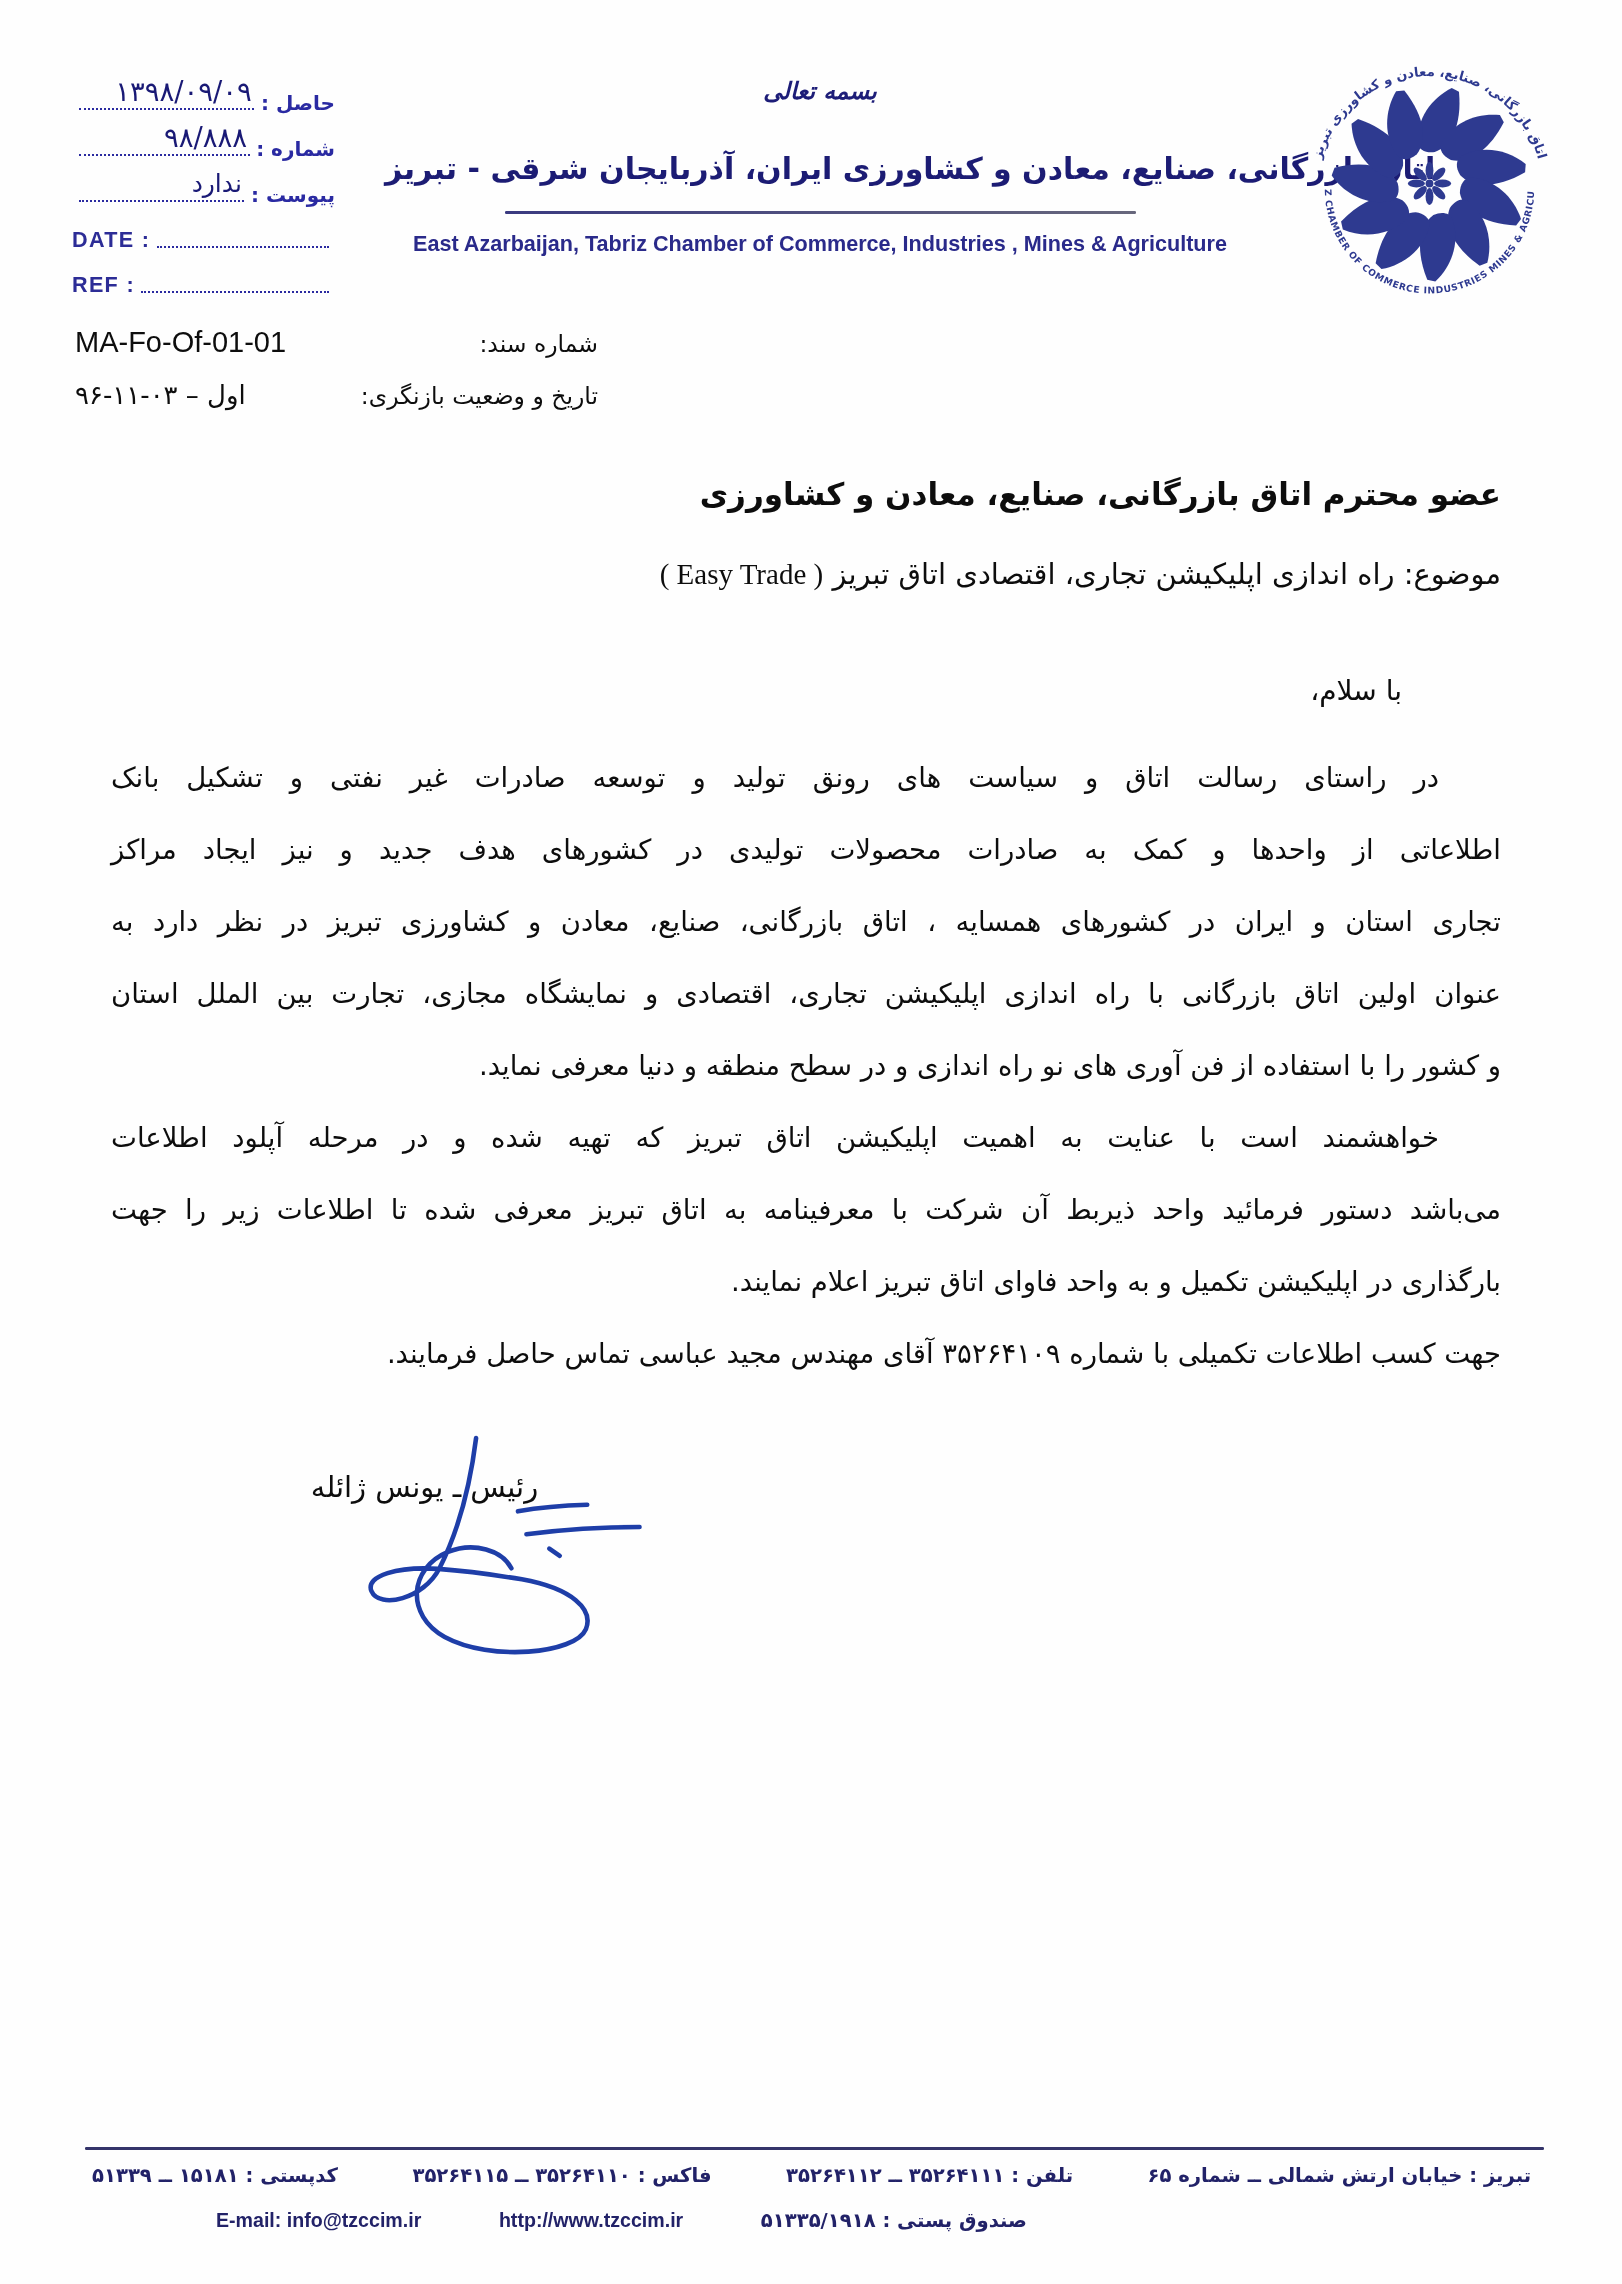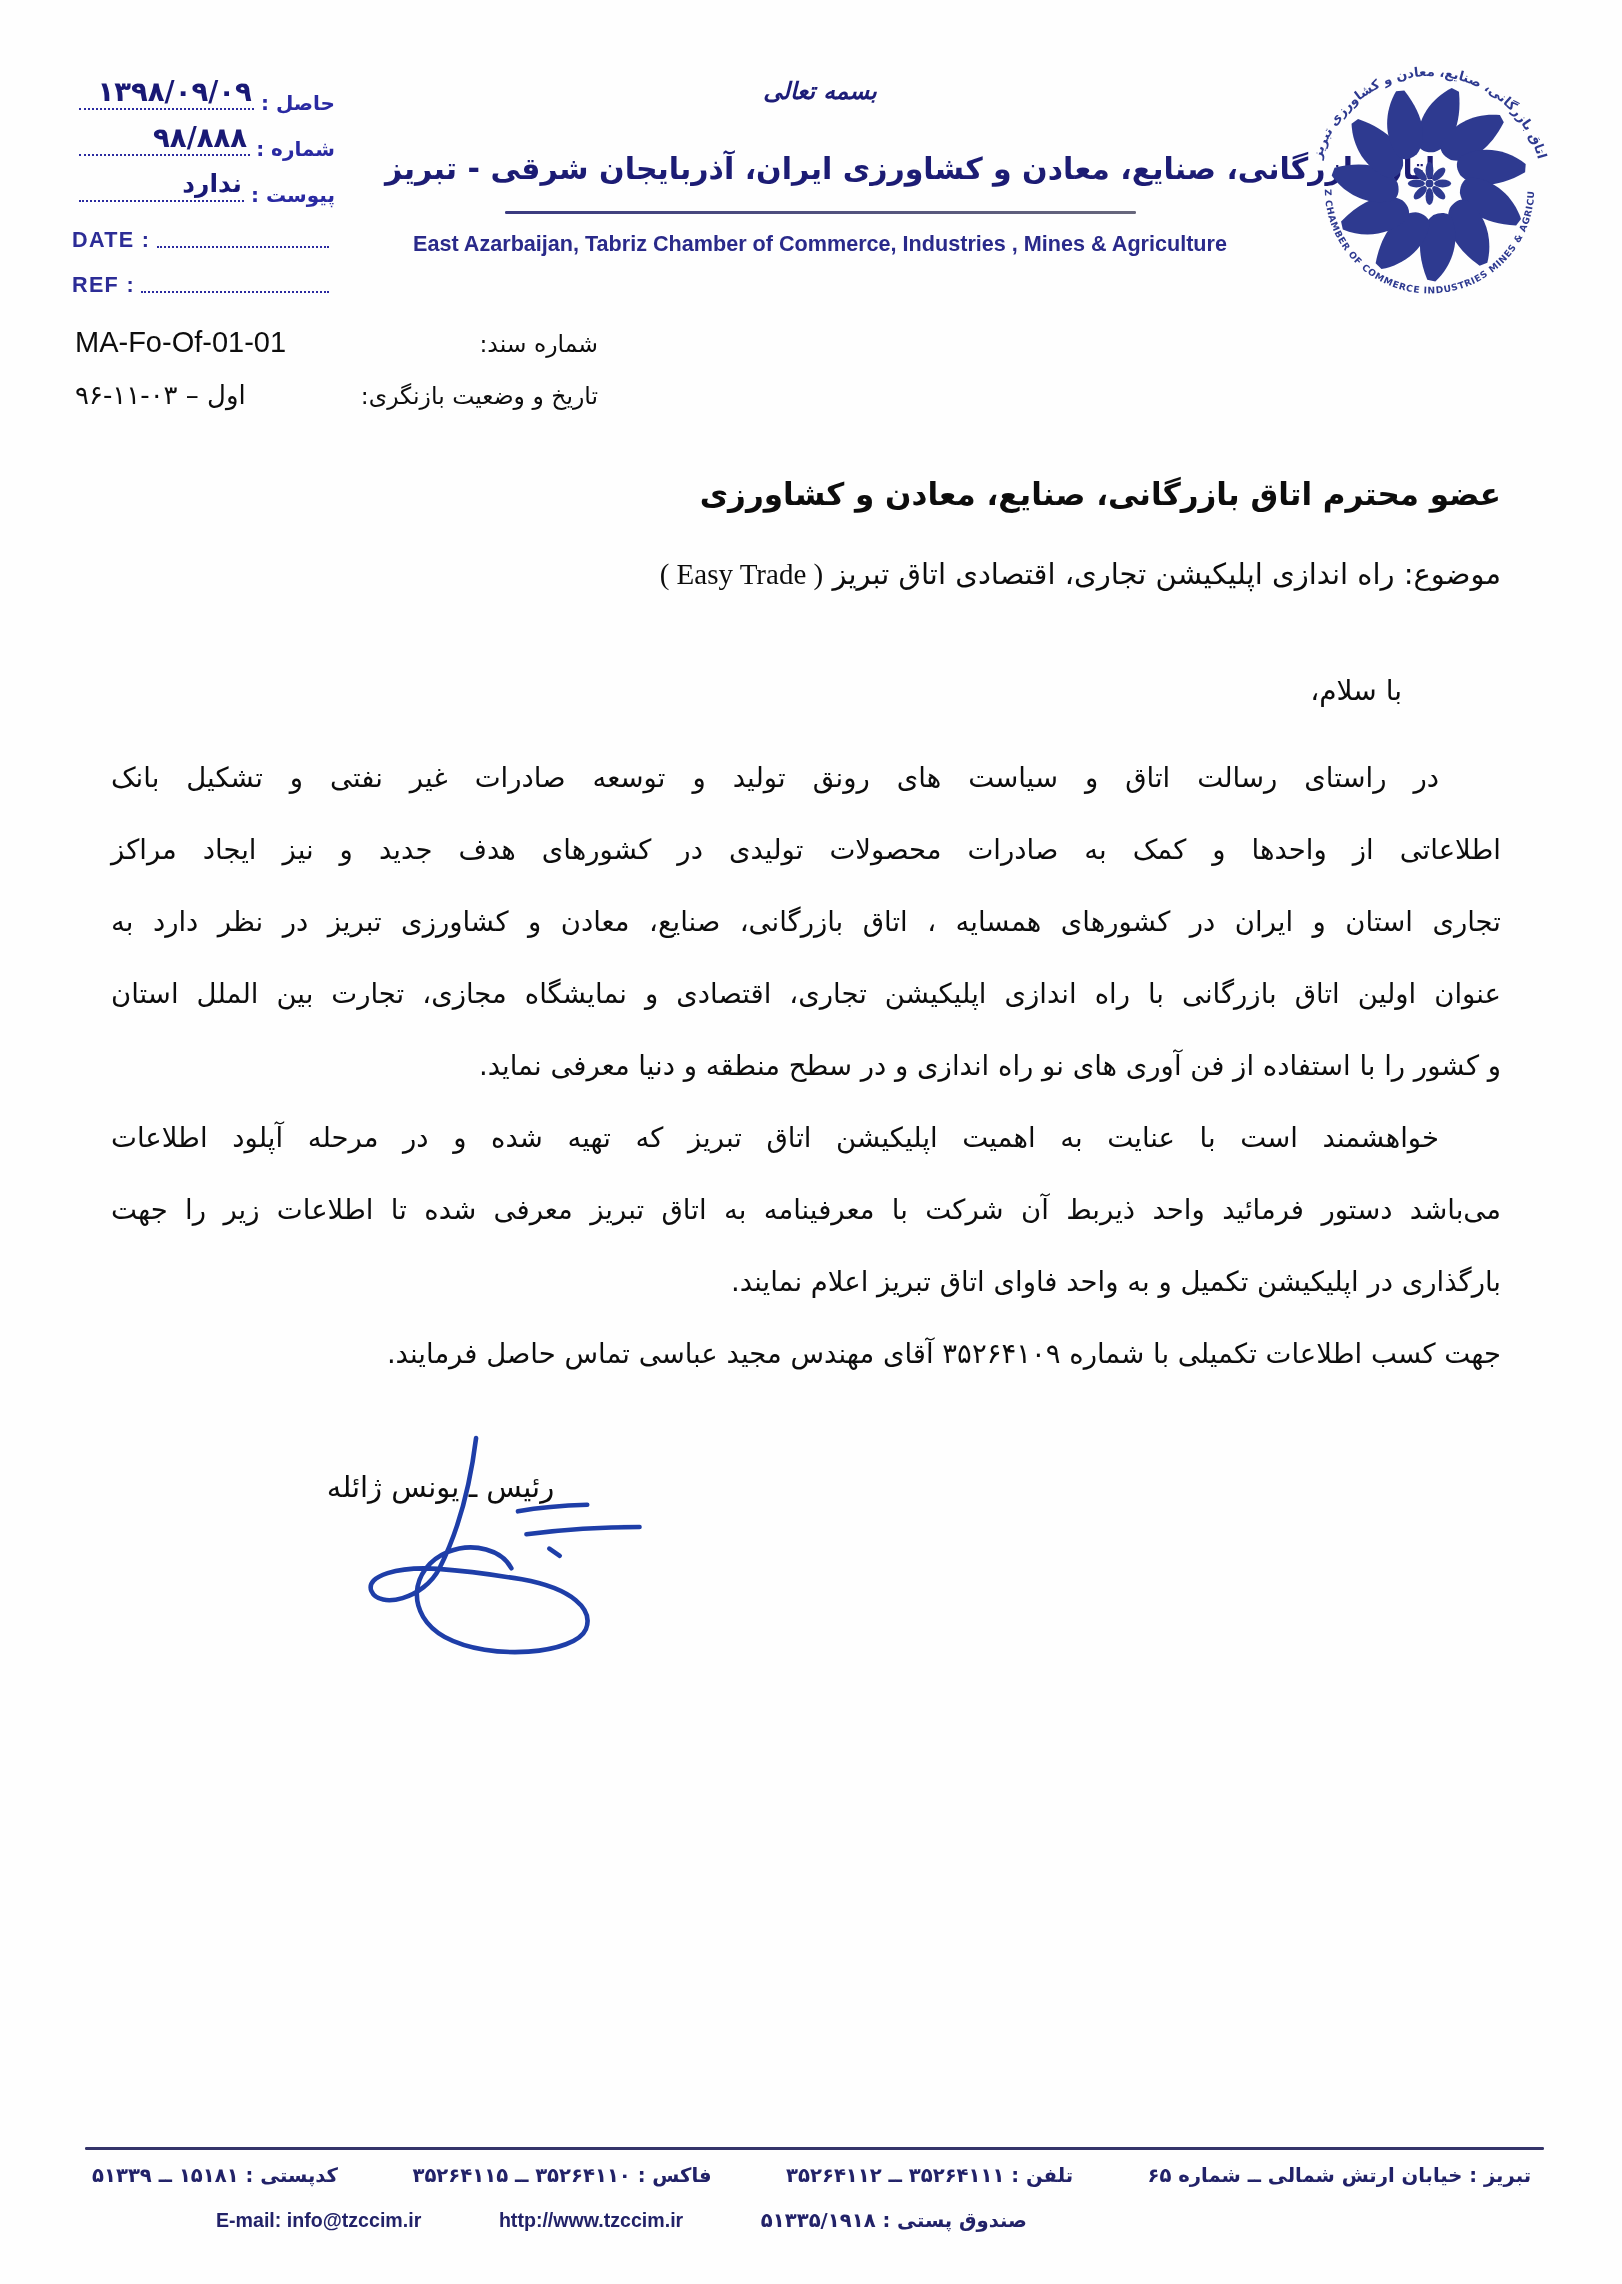--- a/index.html
+++ b/index.html
@@ -6,21 +6,21 @@
   #page{position:relative;width:1622px;height:2284px;background:#fefefe;overflow:hidden;
         font-family:"DejaVu Sans",sans-serif;}
   
   #fields{position:absolute;left:72px;top:80px;width:263px;}
   .frow{display:flex;align-items:flex-end;height:34px;margin-bottom:11.8px;}
   .frow.fa{direction:rtl;}
   .frow.en{direction:ltr;}
   .flabel{font-size:20px;font-weight:bold;color:#2a2aa2;white-space:nowrap;line-height:1.1;}
   .frow.en .flabel{font-family:"Liberation Sans",sans-serif;font-size:21.6px;color:#2c2c96;letter-spacing:1.3px;}
   .dots{flex:1;border-bottom:2.6px dotted #2a2aa0;margin:0 6.5px 3.9px 6.5px;position:relative;height:26px;}
-  .fval{position:absolute;right:2.6px;bottom:1.3px;font-size:27.5px;font-weight:bold;color:#191975;white-space:nowrap;}
+  .fval{position:absolute;right:2.6px;bottom:1.3px;font-size:27.5px;font-weight:normal;color:#191975;white-space:nowrap;}
   
   #letterhead{position:absolute;left:385px;top:77px;width:870px;text-align:center;}
   .basmala{font-size:23.5px;font-weight:bold;color:#1d1d78;font-style:italic;}
   .callig{margin-top:46px;font-size:30px;font-weight:bold;color:#1c1c74;white-space:nowrap;}
   .lh-divider{margin:25px auto 0 auto;width:631px;height:3.3px;
               background:linear-gradient(to right,#3a3a80,#67677c);border-radius:1.3px;}
   .lh-english{margin-top:17px;font-family:"Liberation Sans",sans-serif;font-size:21.6px;font-weight:bold;
               color:#2a2a8a;white-space:nowrap;}
   
   #logo{position:absolute;left:1292px;top:46px;width:275px;height:275px;}
@@ -34,21 +34,21 @@
   
   #body{position:absolute;left:111px;top:474px;width:1390px;direction:rtl;color:#0d0d0d;}
   .recipient{font-size:31px;font-weight:bold;line-height:1.3;margin-bottom:42px;white-space:nowrap;}
   .subject{font-size:29px;font-weight:normal;line-height:1.3;margin-bottom:80px;white-space:nowrap;}
   .subject .en{font-family:"Liberation Serif",serif;direction:ltr;unicode-bidi:embed;}
   .salutation{font-size:28px;padding-right:99px;margin-bottom:34px;}
   .bline{height:72px;line-height:72px;font-size:27.5px;white-space:nowrap;}
   .bline.just{white-space:normal;text-align:justify;text-align-last:justify;}
   .bline.ind{padding-right:62px;}
   
-  #sig-title{position:absolute;left:298px;top:1470px;width:285px;text-align:center;direction:rtl;
+  #sig-title{position:absolute;left:282px;top:1470px;width:285px;text-align:center;direction:rtl;
              font-size:29px;color:#0d0d0d;white-space:nowrap;}
   #sig-svg{position:absolute;left:327px;top:1434px;width:340px;height:226px;}
   
   #footer-line{position:absolute;left:85px;top:2147px;width:1459px;height:3.3px;background:#34346a;border-radius:1.3px;}
   #footer1{position:absolute;left:92px;top:2164px;width:1439px;display:flex;direction:rtl;
            justify-content:space-between;font-size:19.6px;font-weight:bold;color:#222268;}
   #footer2{position:absolute;left:216px;top:2209px;width:811px;display:flex;direction:rtl;
            justify-content:space-between;font-size:19.6px;font-weight:bold;color:#222268;}
   .fseg{white-space:nowrap;}
   .fseg.ltr{direction:ltr;unicode-bidi:embed;font-family:"Liberation Sans",sans-serif;}

